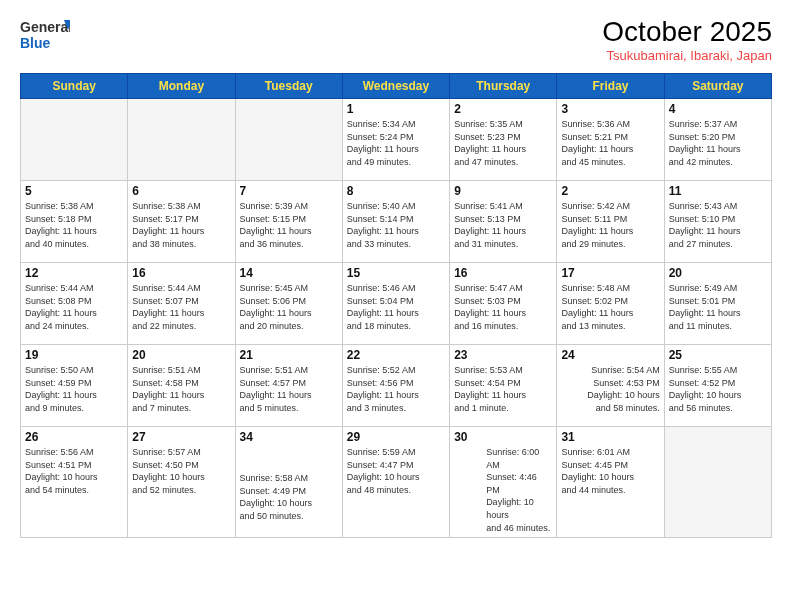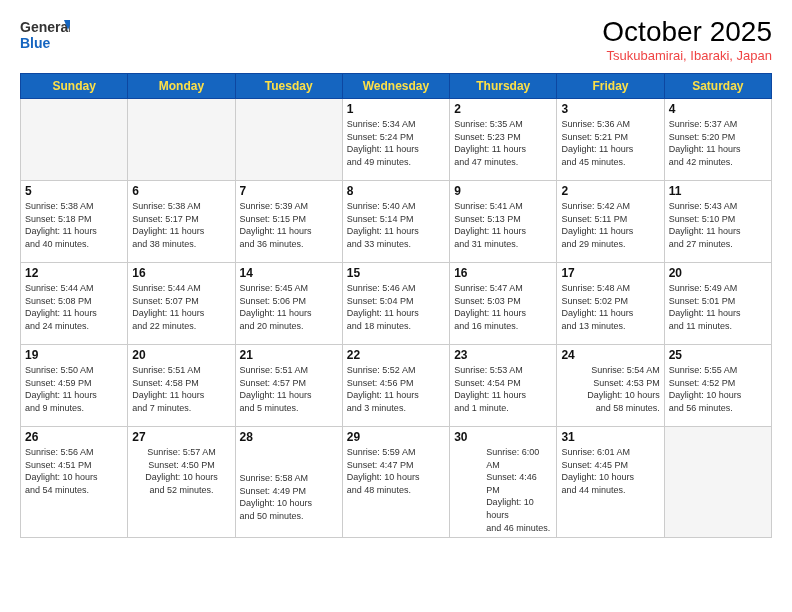--- a/index.html
+++ b/index.html
@@ -299,27 +299,27 @@
         <tr>
           <td>
             <span class="day-num">26</span>
             <div class="day-info" style="white-space: pre-line;">Sunrise: 5:56 AM
 Sunset: 4:51 PM
 Daylight: 10 hours
 and 54 minutes.</div>
           </td>
           <td>
             <span class="day-num">27</span>
-            <div class="day-info" style="white-space: pre-line; text-align: center;">Sunrise: 5:57 AM
+            <div class="day-info" style="white-space: pre-line;">Sunrise: 5:57 AM
 Sunset: 4:50 PM
 Daylight: 10 hours
 and 52 minutes.</div>
           </td>
           <td>
-            <span class="day-num">28</span>
+            <span class="day-num">34</span>
             <div class="day-info" style="white-space: pre-line; margin-top: 28px;">Sunrise: 5:58 AM
 Sunset: 4:49 PM
 Daylight: 10 hours
 and 50 minutes.</div>
           </td>
           <td>
             <span class="day-num">29</span>
             <div class="day-info" style="white-space: pre-line;">Sunrise: 5:59 AM
 Sunset: 4:47 PM
 Daylight: 10 hours

